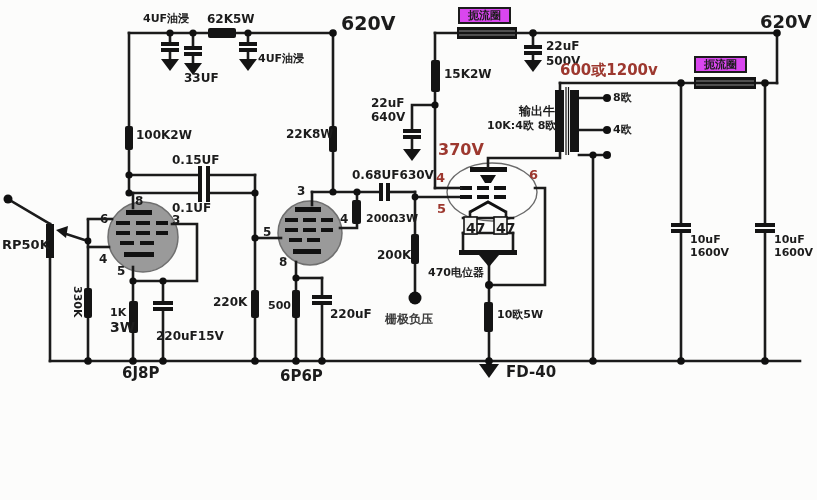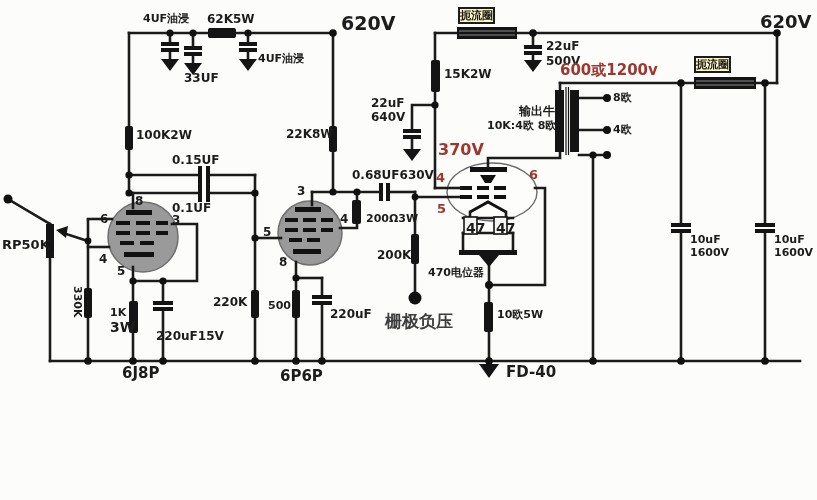--- a/index.html
+++ b/index.html
@@ -3,25 +3,25 @@
 <meta charset="utf-8">
 <title>Schematic</title>
 <style>
   html,body{margin:0;padding:0;background:#e9e9e9;}
   .canvas{position:relative;width:817px;height:500px;background:#fcfcfb;overflow:hidden;
           font-family:"DejaVu Sans",sans-serif;}
   svg{position:absolute;left:0;top:0;}
   .lbl{position:absolute;font:bold 12px "DejaVu Sans",sans-serif;color:#1c1c1c;
        white-space:nowrap;line-height:1;}
   .s8{font-size:14px}.s11{font-size:11px}.s12{font-size:12px}.s13{font-size:13px}
-  .s14{font-size:16px}.s15{font-size:15px}.s16{font-size:17px}.s18{font-size:18px}
+  .s14{font-size:16px}.s15{font-size:15px}.s16{font-size:12px}.s18{font-size:18px}
   .s19{font-size:19px}.s34{font-size:34px;letter-spacing:1px}
   .red{color:#9d382f}
   .gray{color:#3d3d3d}
-  .boxed{border:2px solid #1c1c1c;padding:1px 0;background:#fef9c3}
+  .boxed{border:2px solid #1c1c1c;padding:1px 8px;background:#d946ef}
   .rot{transform:rotate(90deg);transform-origin:0 0}
 </style>
 </head>
 <body>
 
 <div class="canvas">
 
 <svg width="817" height="500" viewBox="0 0 817 500">
 
   <g>

